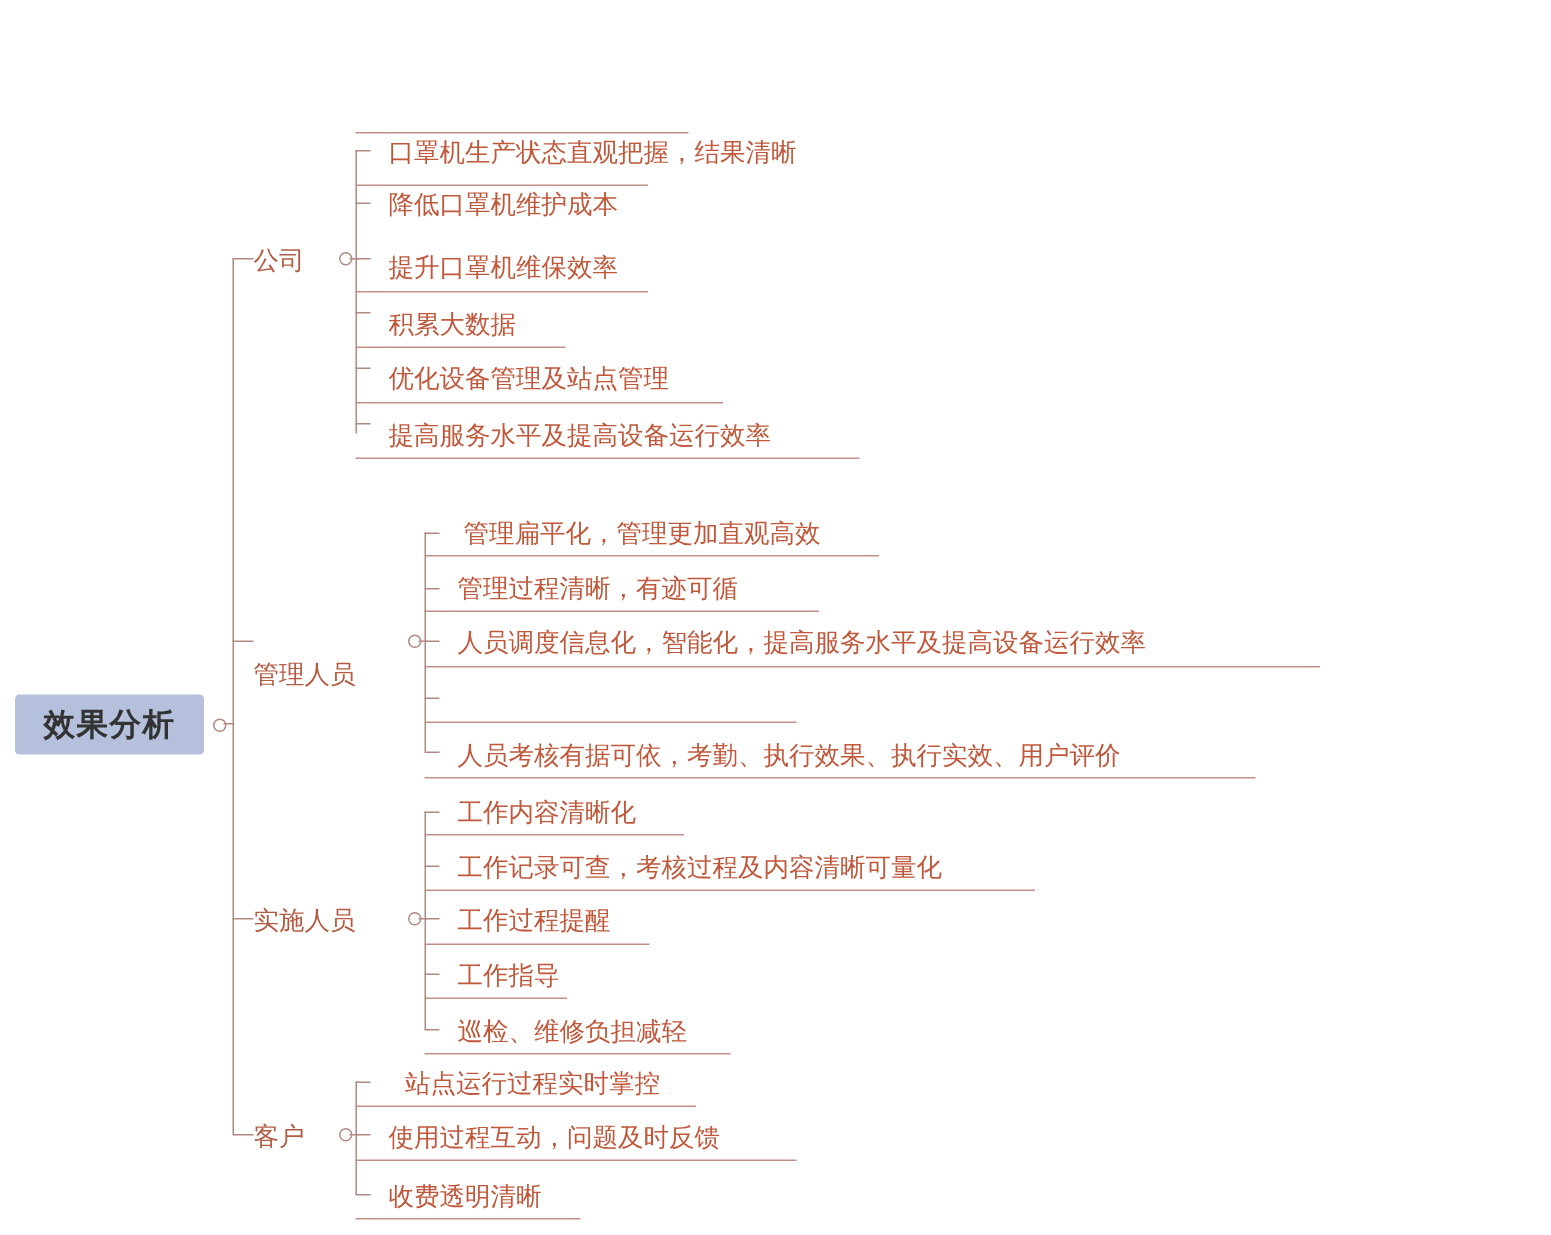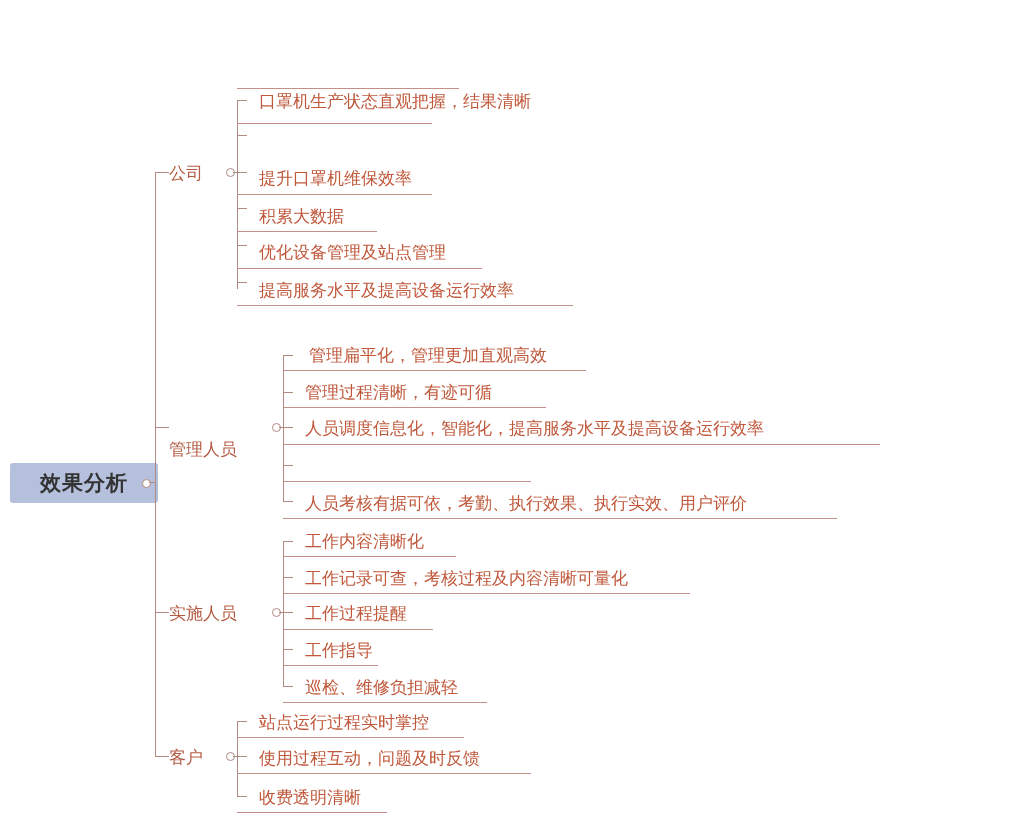--- a/index.html
+++ b/index.html
@@ -17,21 +17,21 @@
   #canvas {
     position: relative;
     width: 1034px;
     height: 823px;
   }
   
   .root-node {
     position: absolute;
     left: 10px;
     top: 463px;
-    width: 148px;
+    width: 126px;
     height: 40px;
     background: #b5c0dd;
     border-radius: 3px;
     display: flex;
     align-items: center;
     justify-content: center;
     font-size: 21px;
     font-weight: bold;
     color: #333333;
     letter-spacing: 1px;
@@ -97,20 +97,21 @@
   <div class="node-dot" style="left:226px; top:168px;"></div>
 
   <div class="vline" style="left:237px; top:100px; height:189px;"></div>
   <div class="hline" style="left:233px; top:172px; width:6px;"></div>
 
   <div class="hline" style="left:237px; top:100px; width:10px;"></div>
   <div class="leaf-label" style="left:247px; top:90px;">口罩机生产状态直观把握，结果清晰</div>
   <div class="underline" style="left:237px; top:88px; width:222px;"></div>
 
   <div class="hline" style="left:237px; top:135px; width:10px;"></div>
+  <div class="leaf-label" style="left:247px; top:125px;">降低口罩机维护成本</div>
   <div class="underline" style="left:237px; top:123px; width:195px;"></div>
 
   <div class="hline" style="left:237px; top:172px; width:10px;"></div>
   <div class="leaf-label" style="left:247px; top:167px;">提升口罩机维保效率</div>
   <div class="underline" style="left:237px; top:194px; width:195px;"></div>
 
   <div class="hline" style="left:237px; top:208px; width:10px;"></div>
   <div class="leaf-label" style="left:247px; top:205px;">积累大数据</div>
   <div class="underline" style="left:237px; top:231px; width:140px;"></div>
 
@@ -173,21 +174,21 @@
   <div class="leaf-label" style="left:293px; top:676px;">巡检、维修负担减轻</div>
   <div class="underline" style="left:283px; top:702px; width:204px;"></div>
 
   <div class="hline" style="left:155px; top:756px; width:14px;"></div>
   <div class="branch-label" style="left:169px; top:746px;">客户</div>
   <div class="node-dot" style="left:226px; top:752px;"></div>
   <div class="vline" style="left:237px; top:721px; height:75px;"></div>
   <div class="hline" style="left:233px; top:756px; width:6px;"></div>
 
   <div class="hline" style="left:237px; top:721px; width:10px;"></div>
-  <div class="leaf-label" style="left:247px; top:711px;font-family:Liberation Serif, serif;">站点运行过程实时掌控</div>
+  <div class="leaf-label" style="left:258px; top:711px;font-family:Liberation Serif, serif;">站点运行过程实时掌控</div>
   <div class="underline" style="left:237px; top:737px; width:227px;"></div>
 
   <div class="hline" style="left:237px; top:756px; width:10px;"></div>
   <div class="leaf-label" style="left:247px; top:747px;">使用过程互动，问题及时反馈</div>
   <div class="underline" style="left:237px; top:773px; width:294px;"></div>
 
   <div class="hline" style="left:237px; top:796px; width:10px;"></div>
   <div class="leaf-label" style="left:247px; top:786px;">收费透明清晰</div>
   <div class="underline" style="left:237px; top:812px; width:150px;"></div>
 

